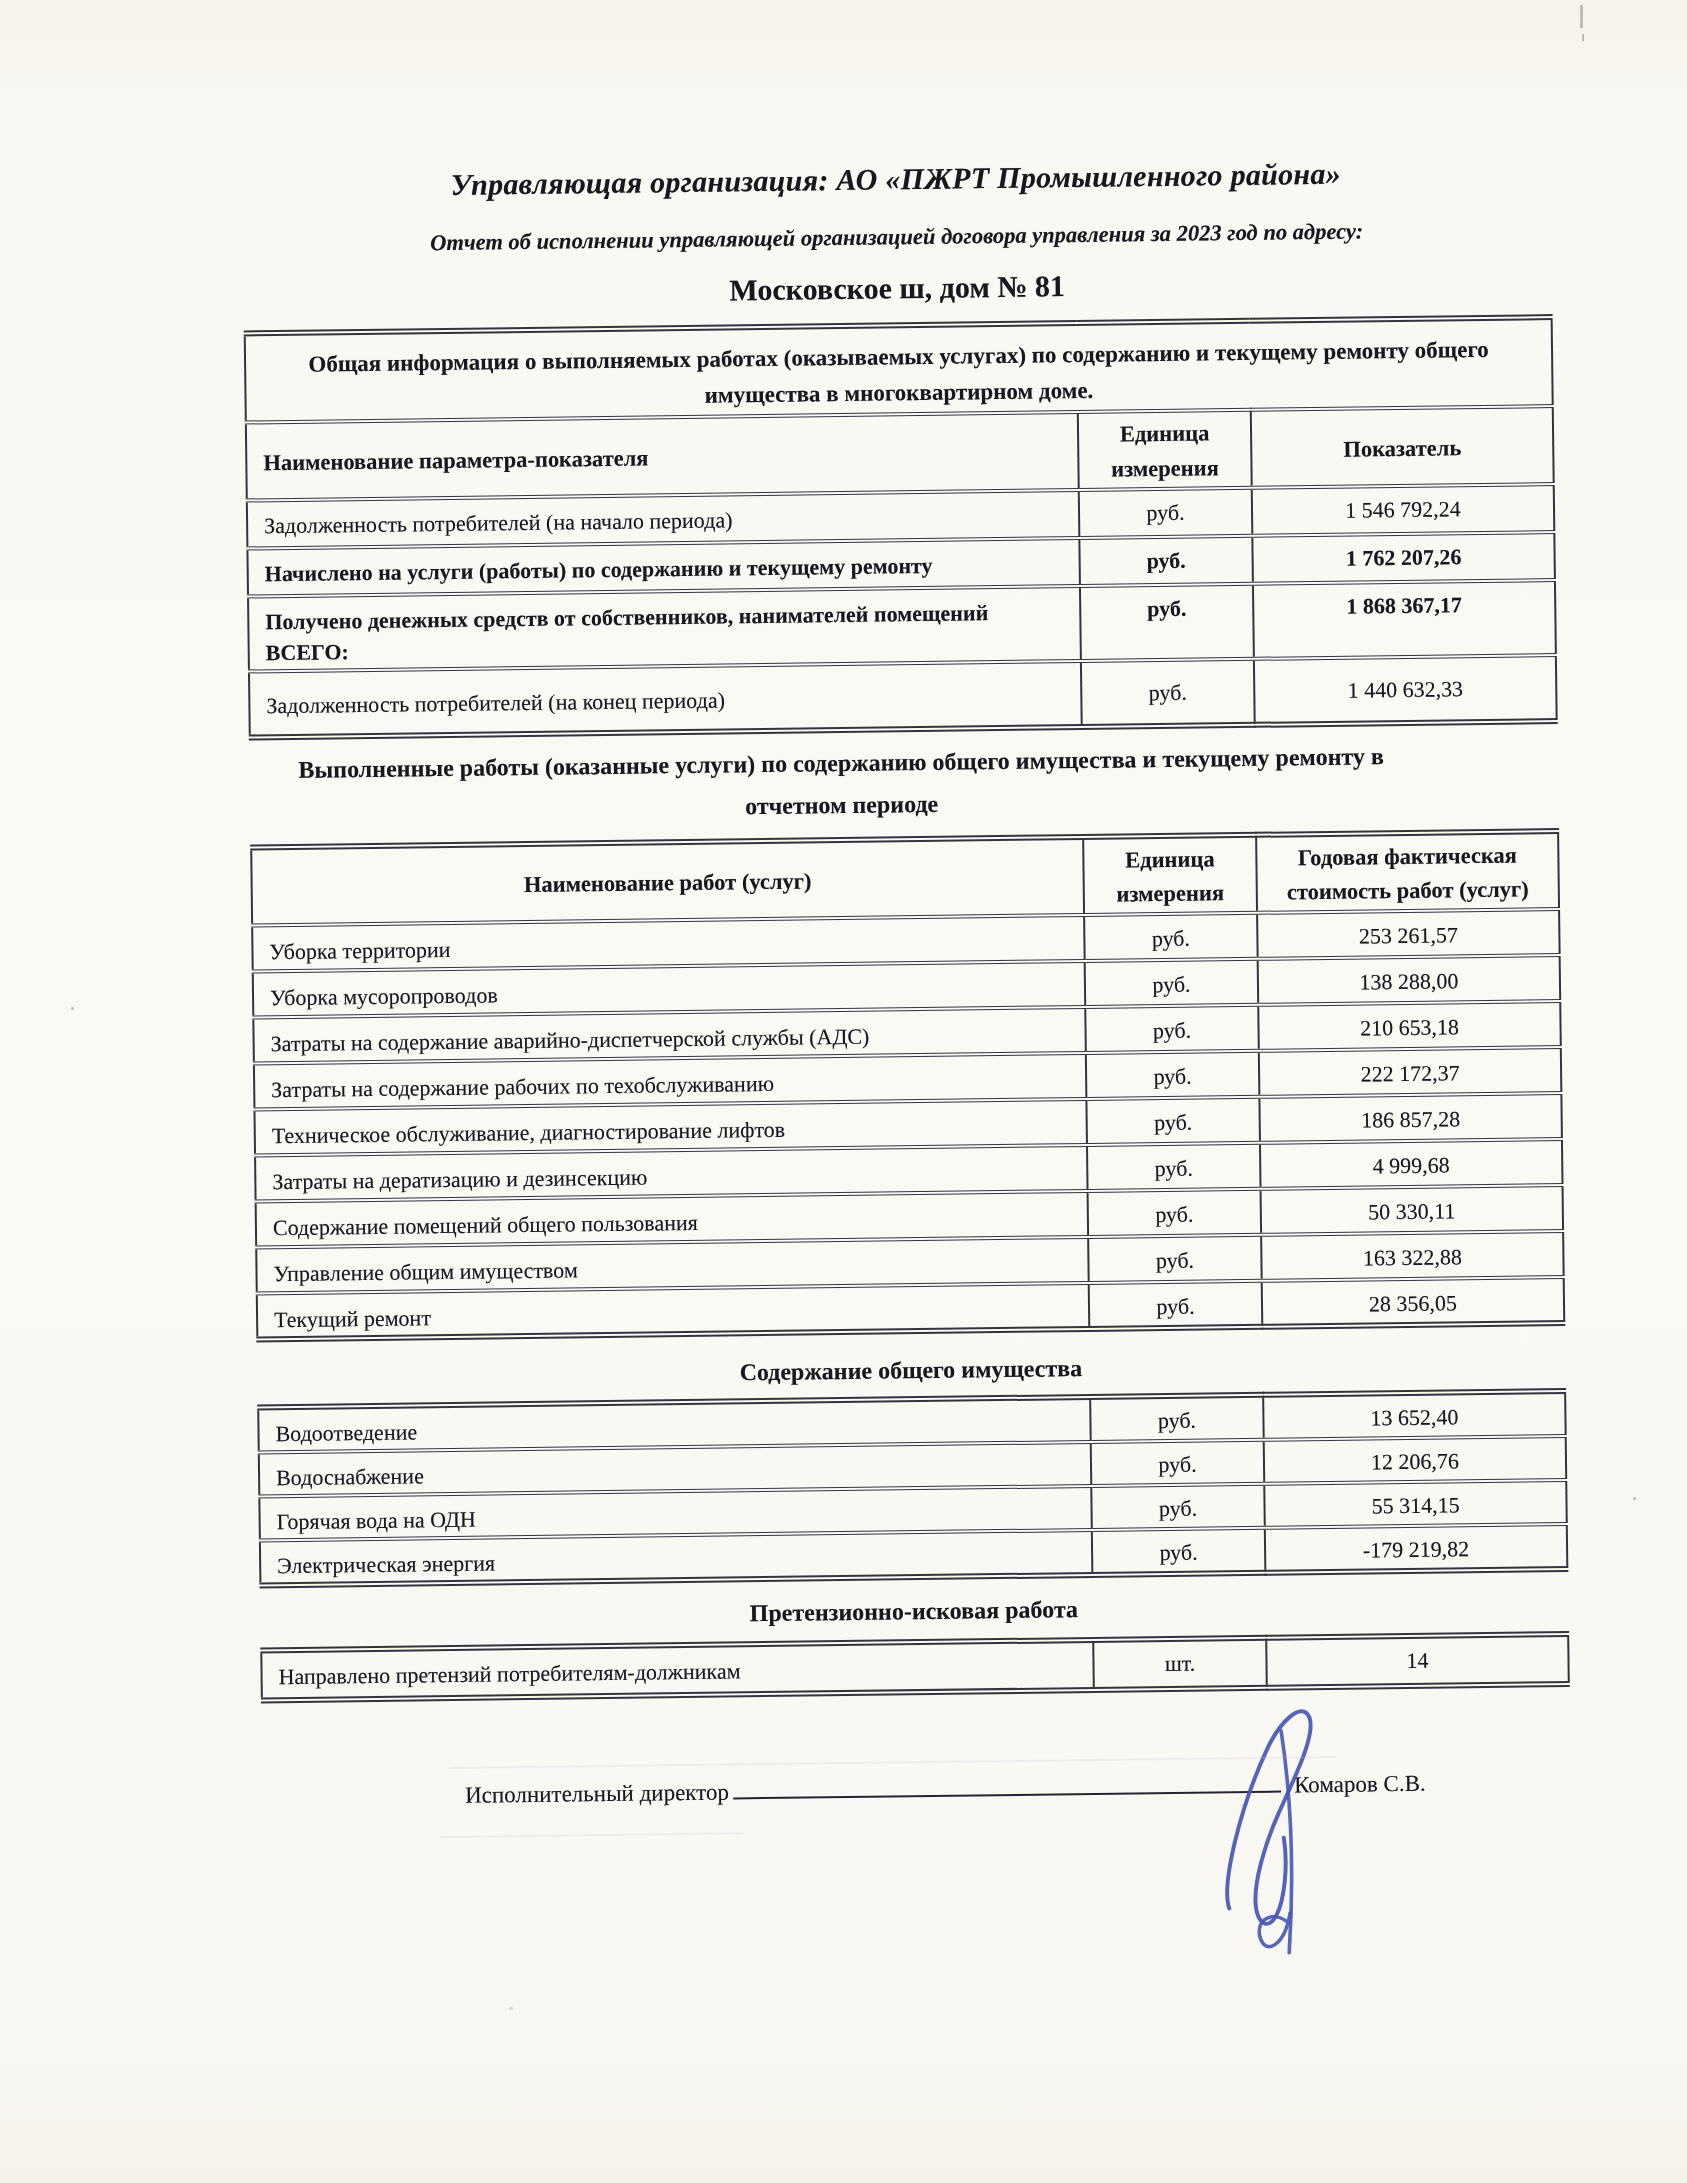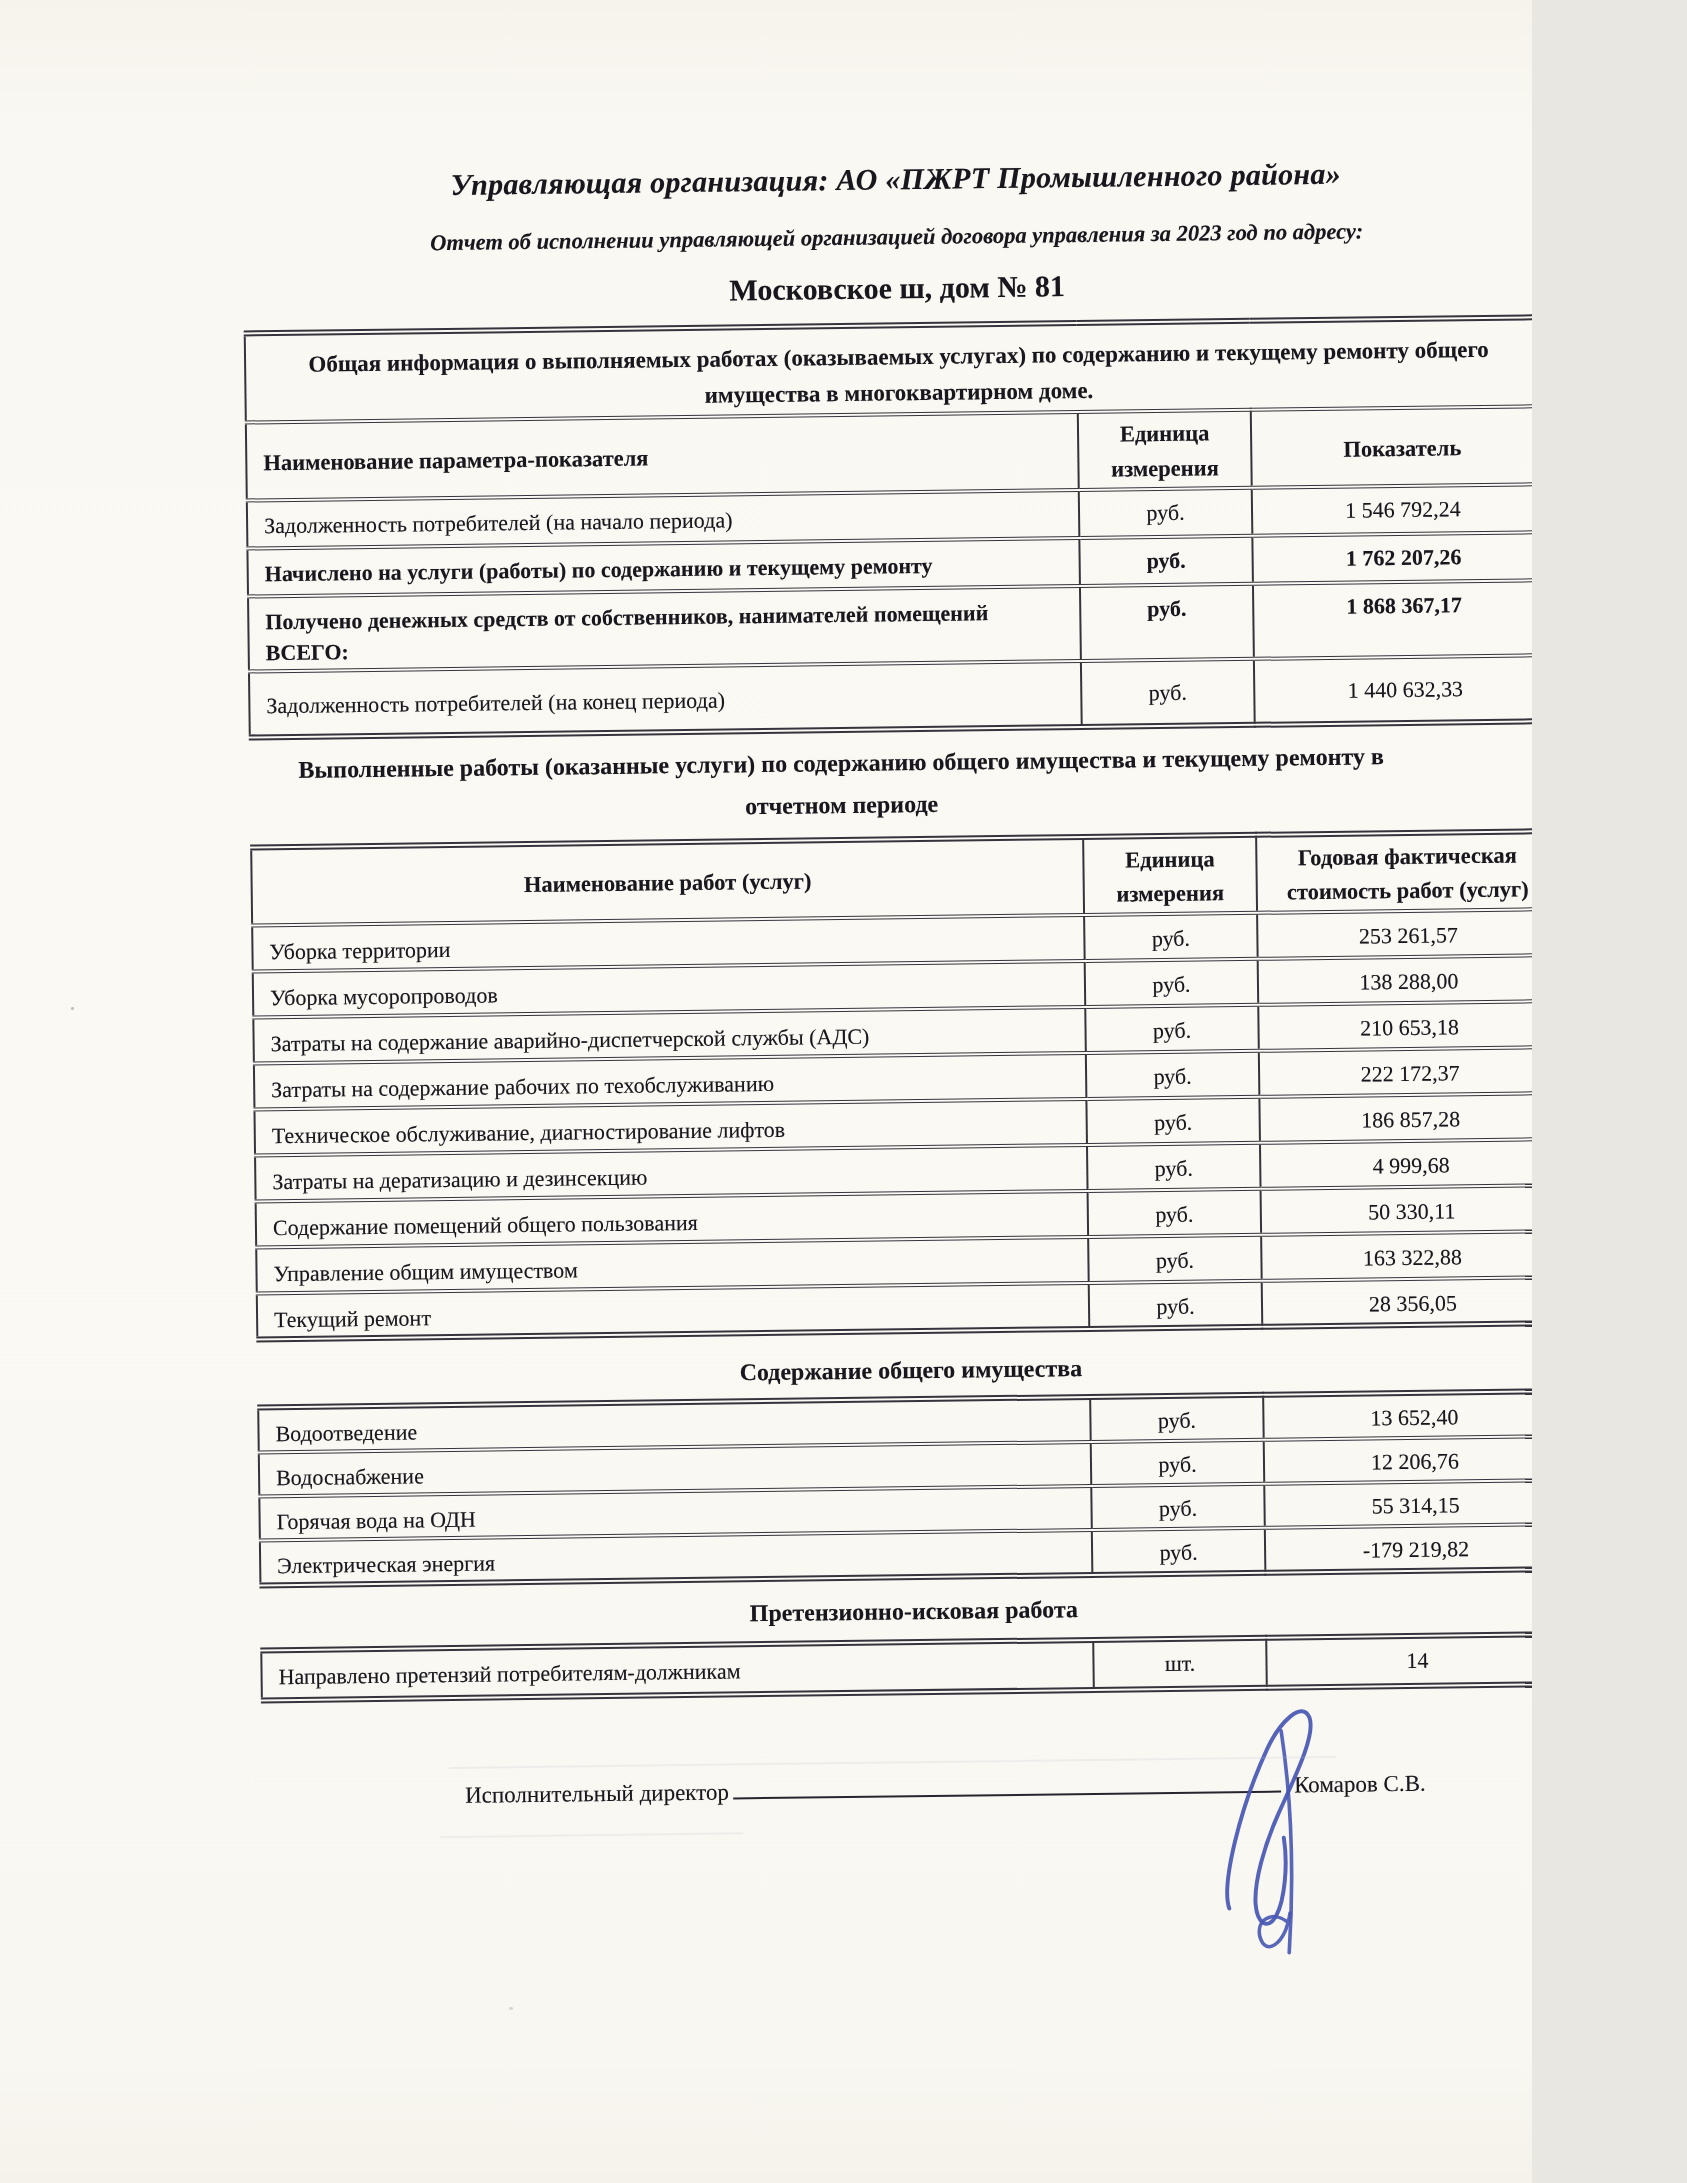--- a/index.html
+++ b/index.html
@@ -3,21 +3,21 @@
 <meta charset="utf-8">
 <style>
   html,body{margin:0;padding:0;}
   body{
     width:1687px;height:2183px;
     background:#e9e7e2;
     font-family:"Liberation Serif","DejaVu Serif",serif;
     overflow:hidden;
   }
   .sheet{
-    position:relative;width:1532px;height:2183px;
+    position:relative;width:1687px;height:2183px;
     background:linear-gradient(180deg,#f5f3ec 0%,#faf8f2 6%,#fbf9f3 50%,#f9f7f1 94%,#f4f2eb 100%);
     color:#18171d;overflow:hidden;
   }
   .doc{
     position:absolute;left:0;top:0;width:1687px;height:2183px;
     transform:rotate(-0.72deg);
     transform-origin:50% 38%;
   }
   .txt{ text-shadow:0 0 0.7px rgba(24,23,29,.38); }
   .title{

